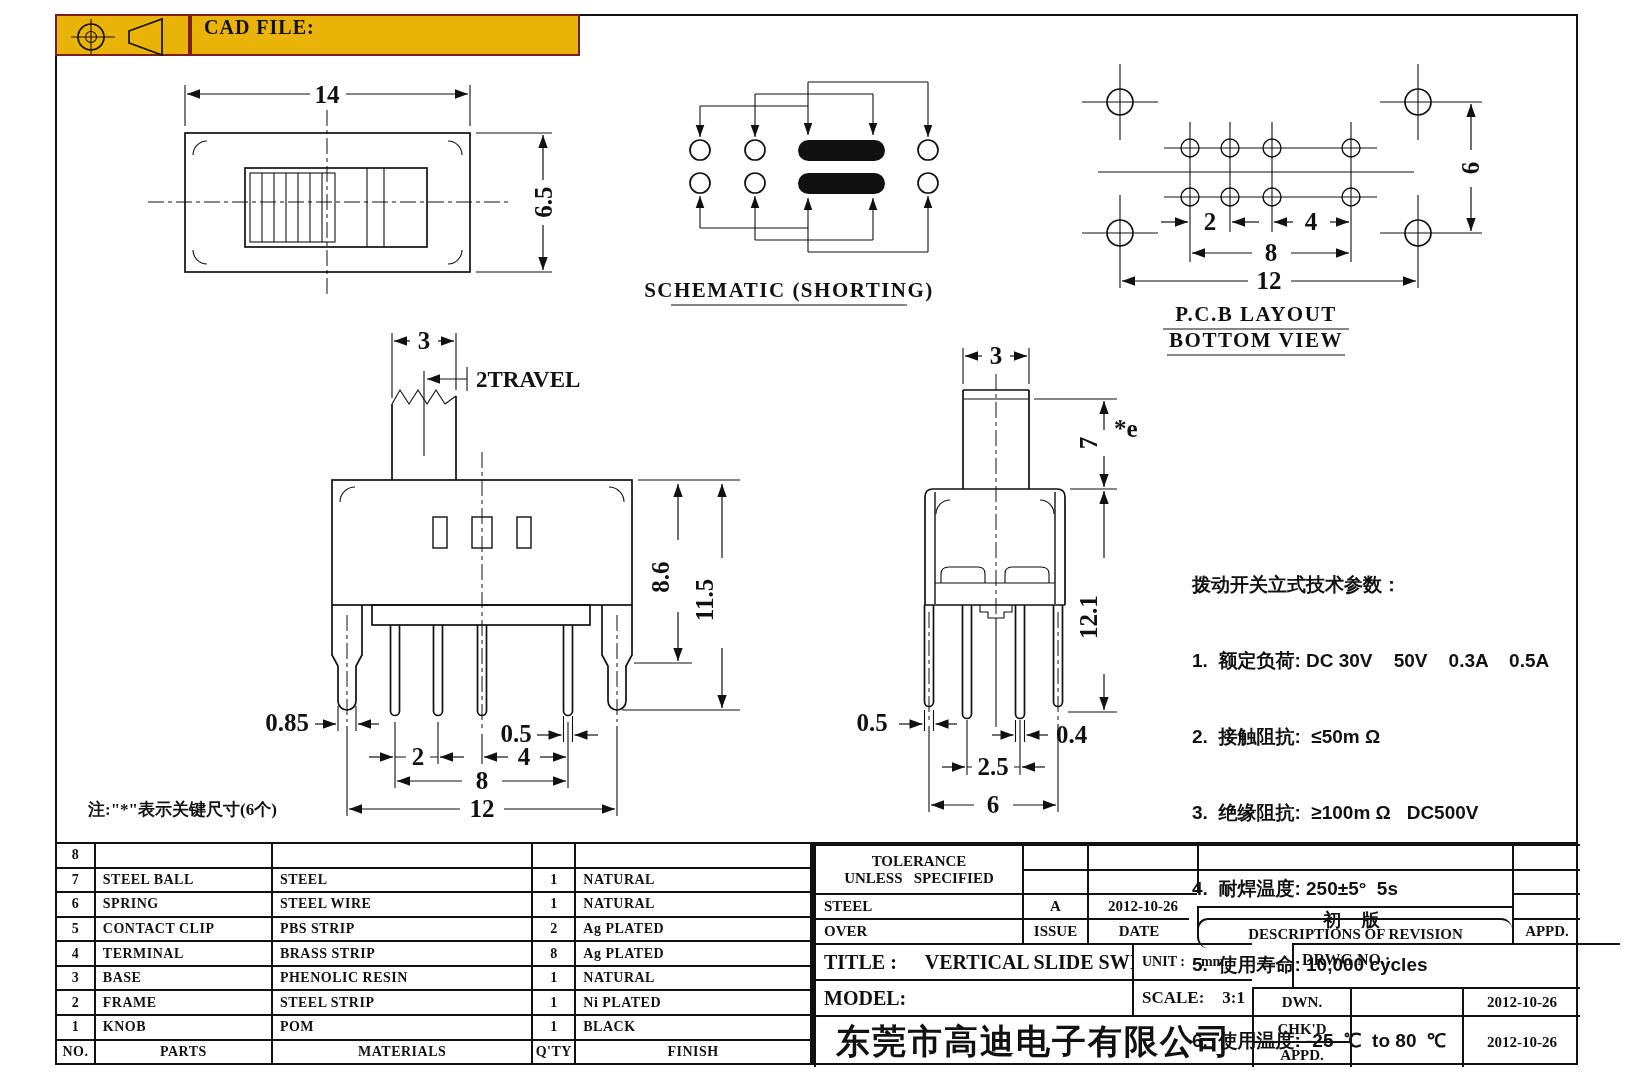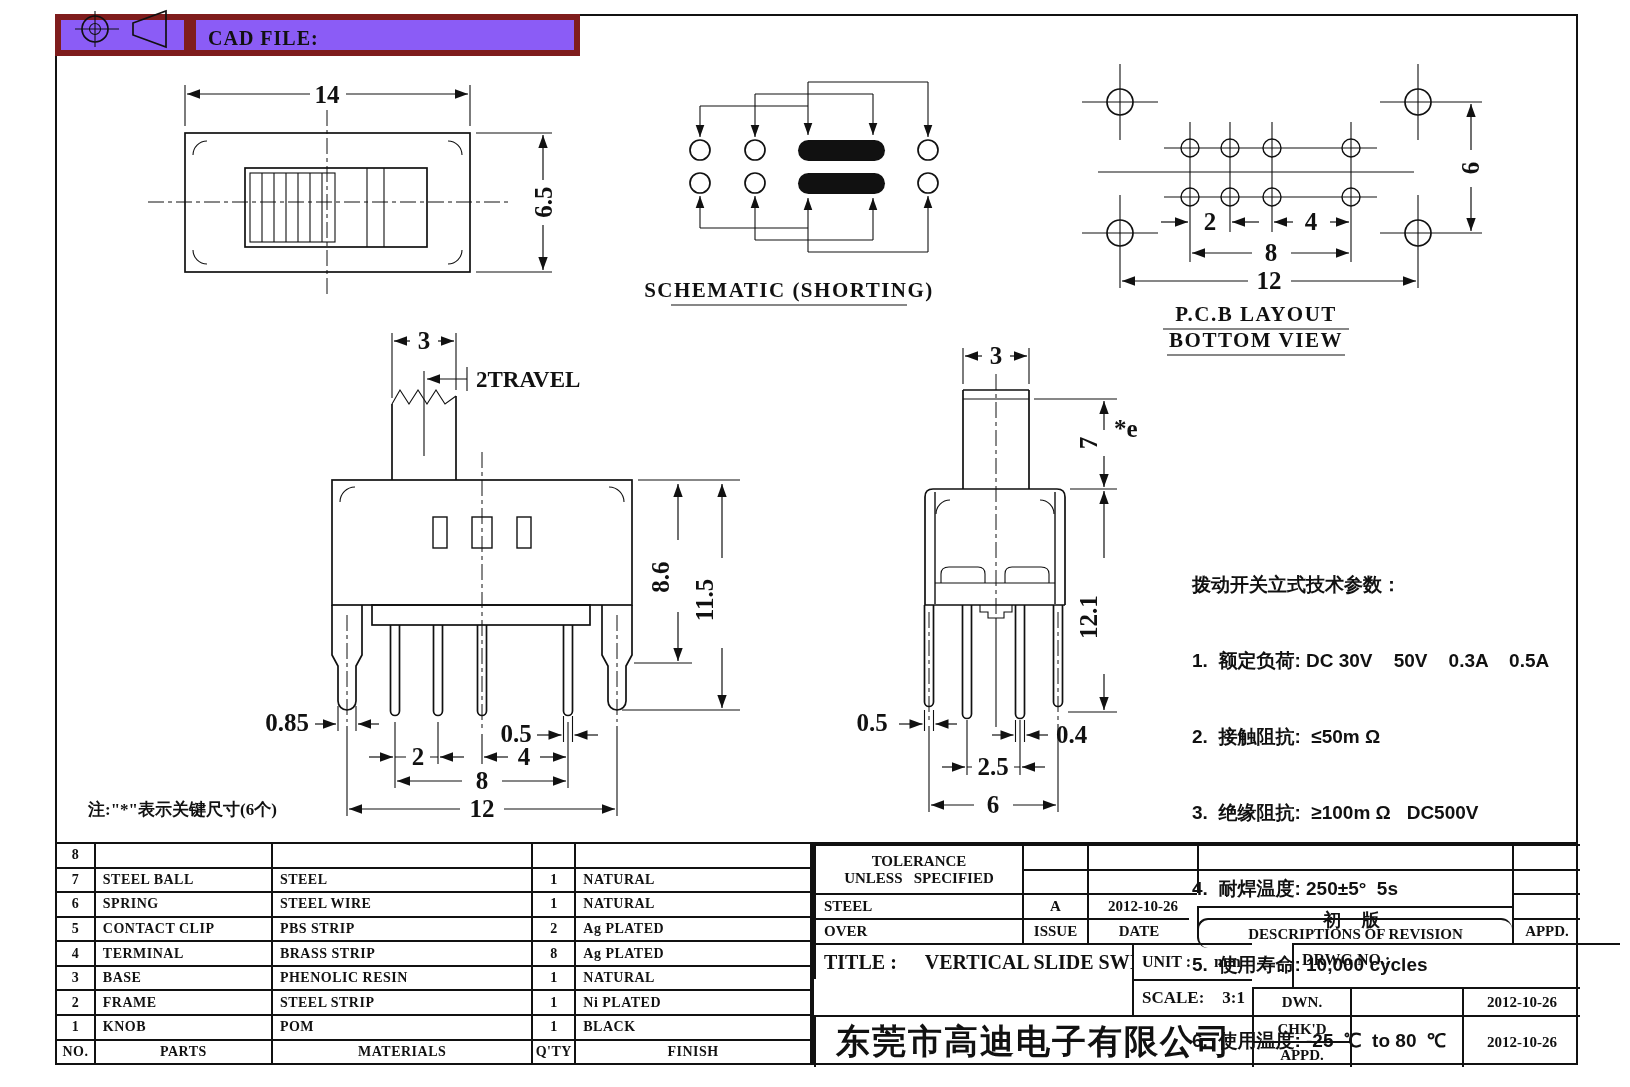--- a/index.html
+++ b/index.html
@@ -2,21 +2,21 @@
 <html><head>
 <meta charset="utf-8">
 <style>
   html,body{margin:0;padding:0;background:#fff;}
   #sheet{position:relative;width:1630px;height:1087px;background:#fff;color:#111;
          font-family:"Liberation Serif",serif;overflow:hidden;}
   .abs{position:absolute;box-sizing:border-box;}
   
   #border{left:55px;top:14px;width:1523px;height:1051px;border:2.5px solid #111;}
   
-  .hbox{border:6px solid #7f1d1d;display:flex;align-items:flex-end;background:#8b5cf6;}
+  .hbox{border:2px solid #7f1d1d;display:flex;align-items:flex-start;background:#eab308;}
   #cadfile{font:bold 20px "Liberation Serif",serif;letter-spacing:1px;padding-left:12px;}
   
   .ln{stroke:#111;stroke-width:1.7;fill:none;}
   .l4{stroke:#111;stroke-width:1.4;fill:none;}
   .tn{stroke:#111;stroke-width:1.1;fill:none;}
   .dm{stroke:#111;stroke-width:1.2;fill:none;}
   .cl{stroke:#111;stroke-width:1;fill:none;stroke-dasharray:16 4 4 4;}
   text.d{font:bold 25px "Liberation Serif",serif;fill:#111;}
   text.d2{font:bold 23px "Liberation Serif",serif;fill:#111;}
   text.t{font:bold 21px "Liberation Serif",serif;fill:#111;letter-spacing:1.5px;}
@@ -364,25 +364,26 @@
 
     <div class="c pl" style="left:0;top:74px;width:208px;height:25px;">OVER</div>
     <div class="c ctr" style="left:208px;top:74px;width:65px;height:25px;">ISSUE</div>
     <div class="c ctr" style="left:273px;top:74px;width:102px;height:25px;">DATE</div>
     <div class="c ctr" style="left:383px;top:74px;width:315px;height:30px;border-radius:11px;">DESCRIPTIONS OF REVISION</div>
     <div class="c ctr" style="left:698px;top:74px;width:68px;height:25px;">APPD.</div>
 
     <div class="c pl big" style="left:0;top:99px;width:318px;height:36px;">
       <span>TITLE :</span><span style="margin-left:28px;">VERTICAL SLIDE SWITCH</span>
     </div>
-    <div class="c pl" style="left:318px;top:99px;width:120px;height:36px;font-size:16px;gap:7px;">
+    <div class="c pl" style="left:318px;top:99px;width:120px;height:36px;font-size:14px;">
       <span>UNIT :</span><span style="margin-left:16px;">mm</span>
     </div>
     <div class="c pl" id="drwg-cell" style="left:438px;top:99px;width:328px;height:44px;">DRWG NO.:</div>
 
+    <div class="c pl big" style="left:0;top:135px;width:318px;height:36px;">MODEL:</div>
     <div class="c pl" style="left:318px;top:135px;width:120px;height:36px;font-size:17px;">
       <span>SCALE:</span><span style="margin-left:18px;">3:1</span>
     </div>
     <div class="c ctr" style="left:438px;top:143px;width:98px;height:28px;">DWN.</div>
     <div class="c" style="left:536px;top:143px;width:112px;height:28px;"></div>
     <div class="c ctr" style="left:648px;top:143px;width:118px;height:28px;">2012-10-26</div>
 
     <div class="c" id="company-cell" style="left:0;top:171px;width:438px;height:52px;">东莞市高迪电子有限公司</div>
     <div class="c ctr" style="left:438px;top:171px;width:98px;height:26px;">CHK'D</div>
     <div class="c ctr" style="left:438px;top:197px;width:98px;height:26px;">APPD.</div>

